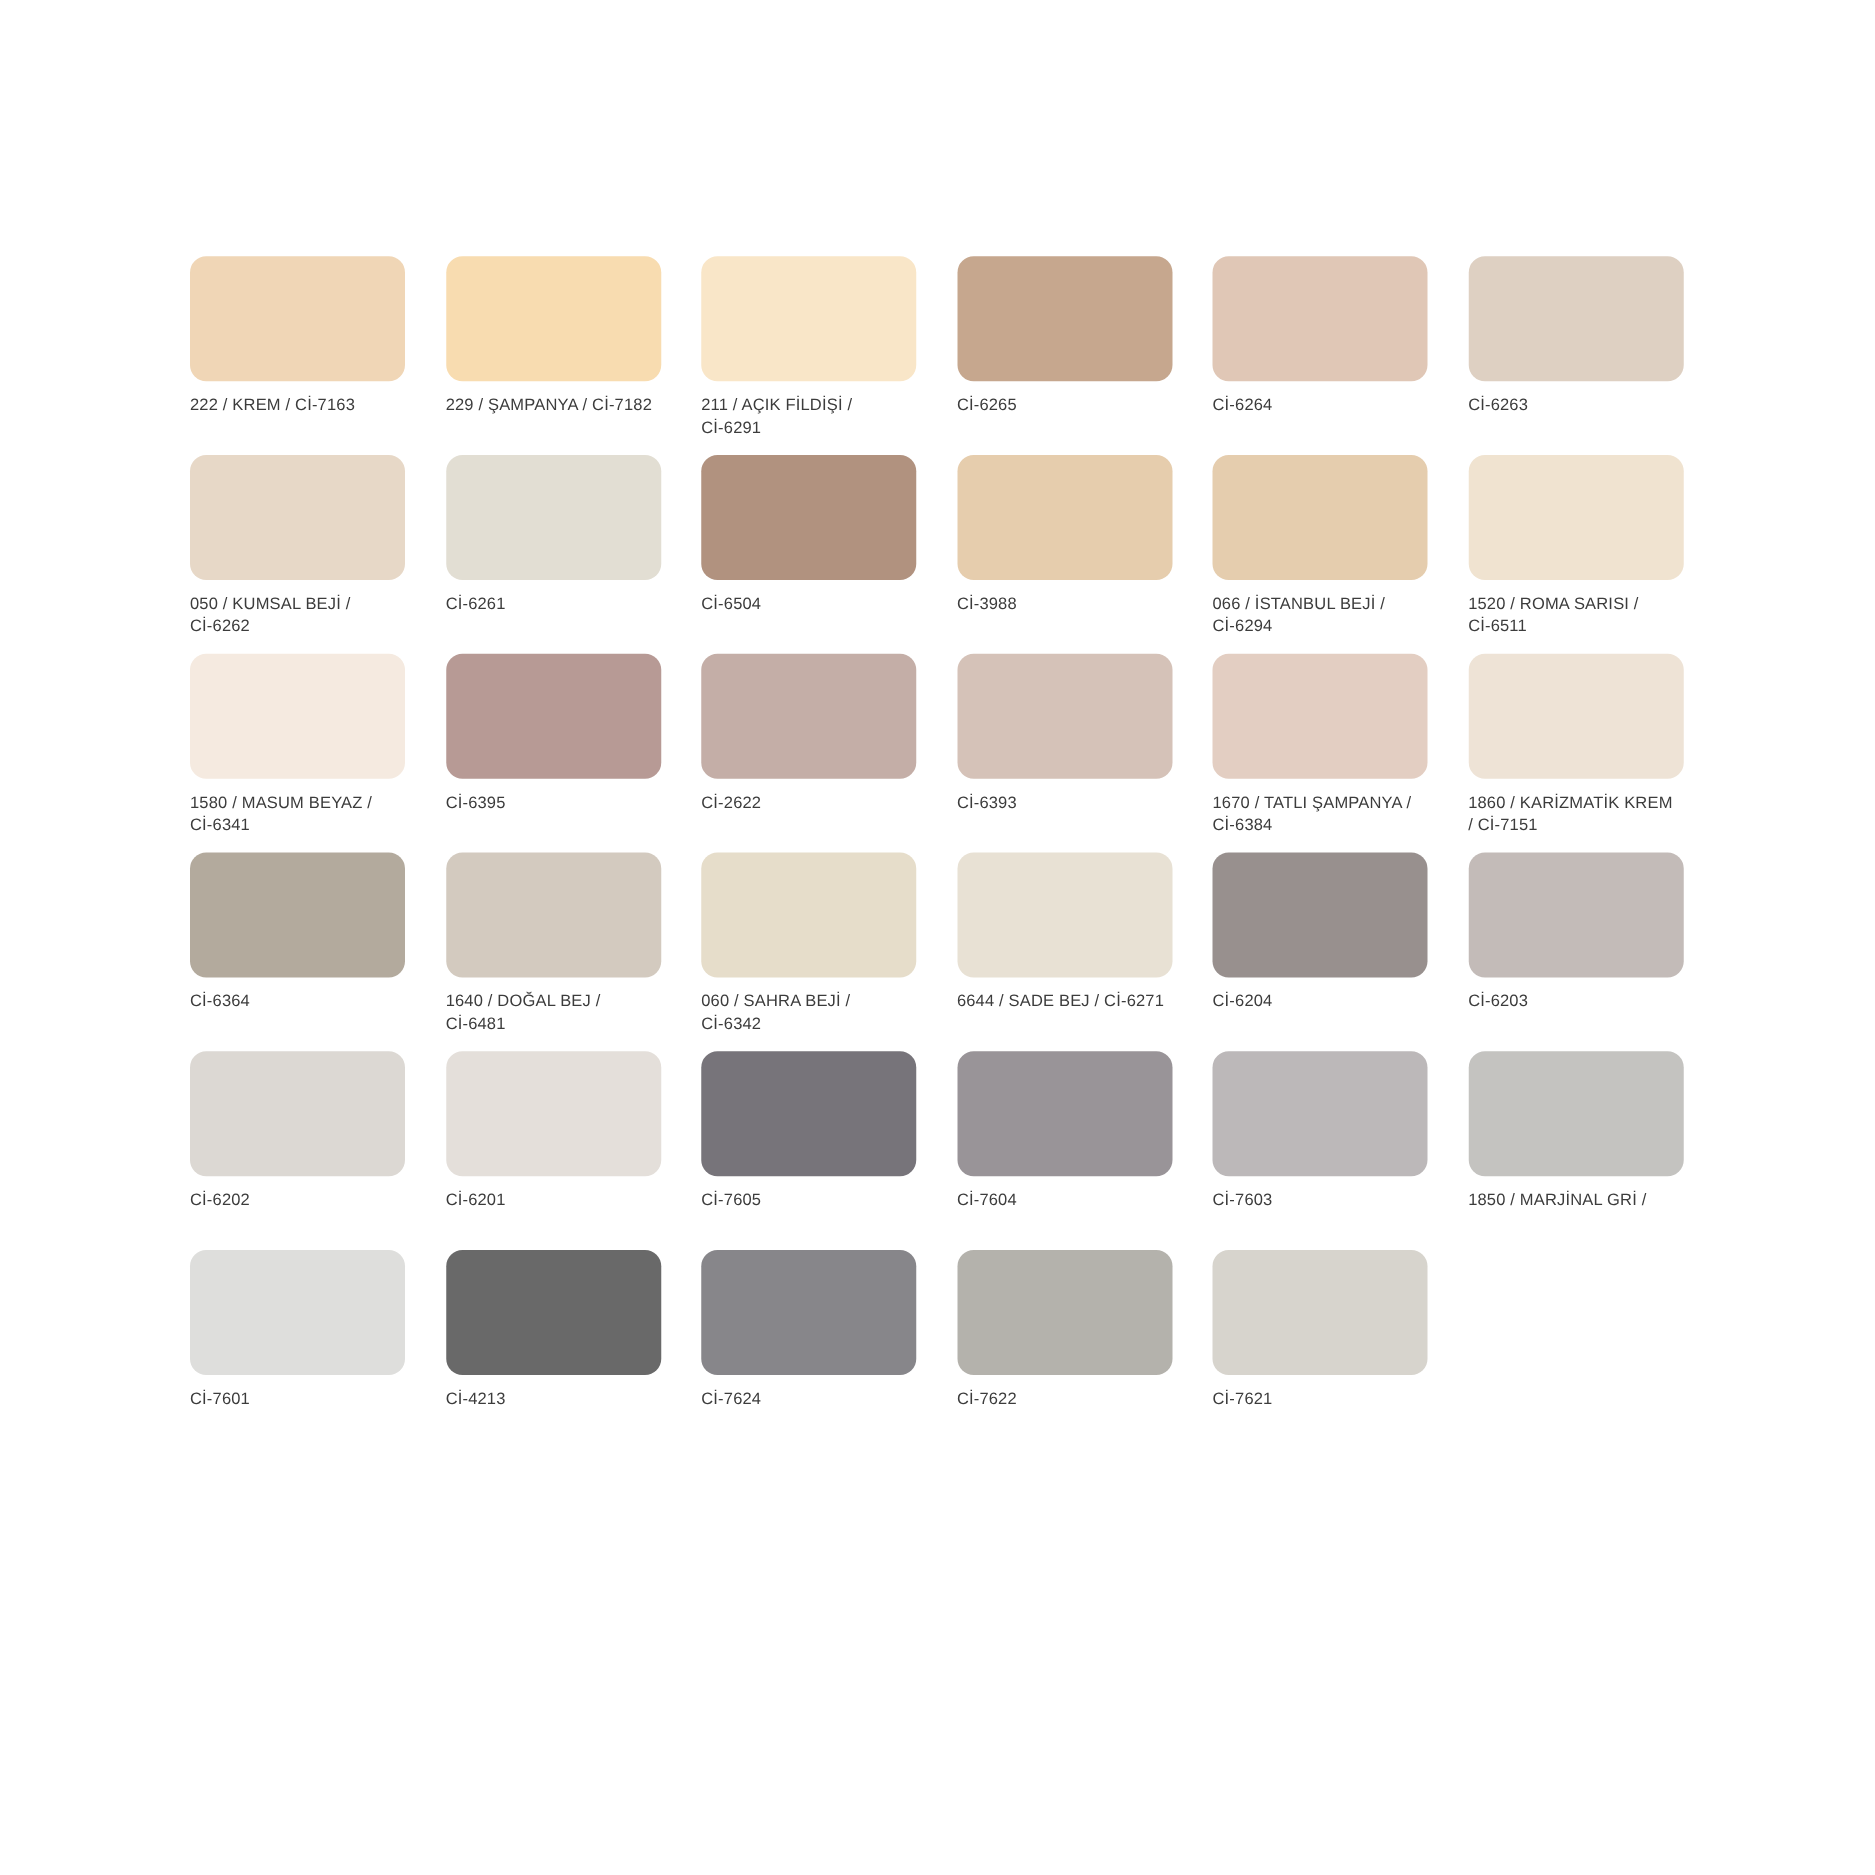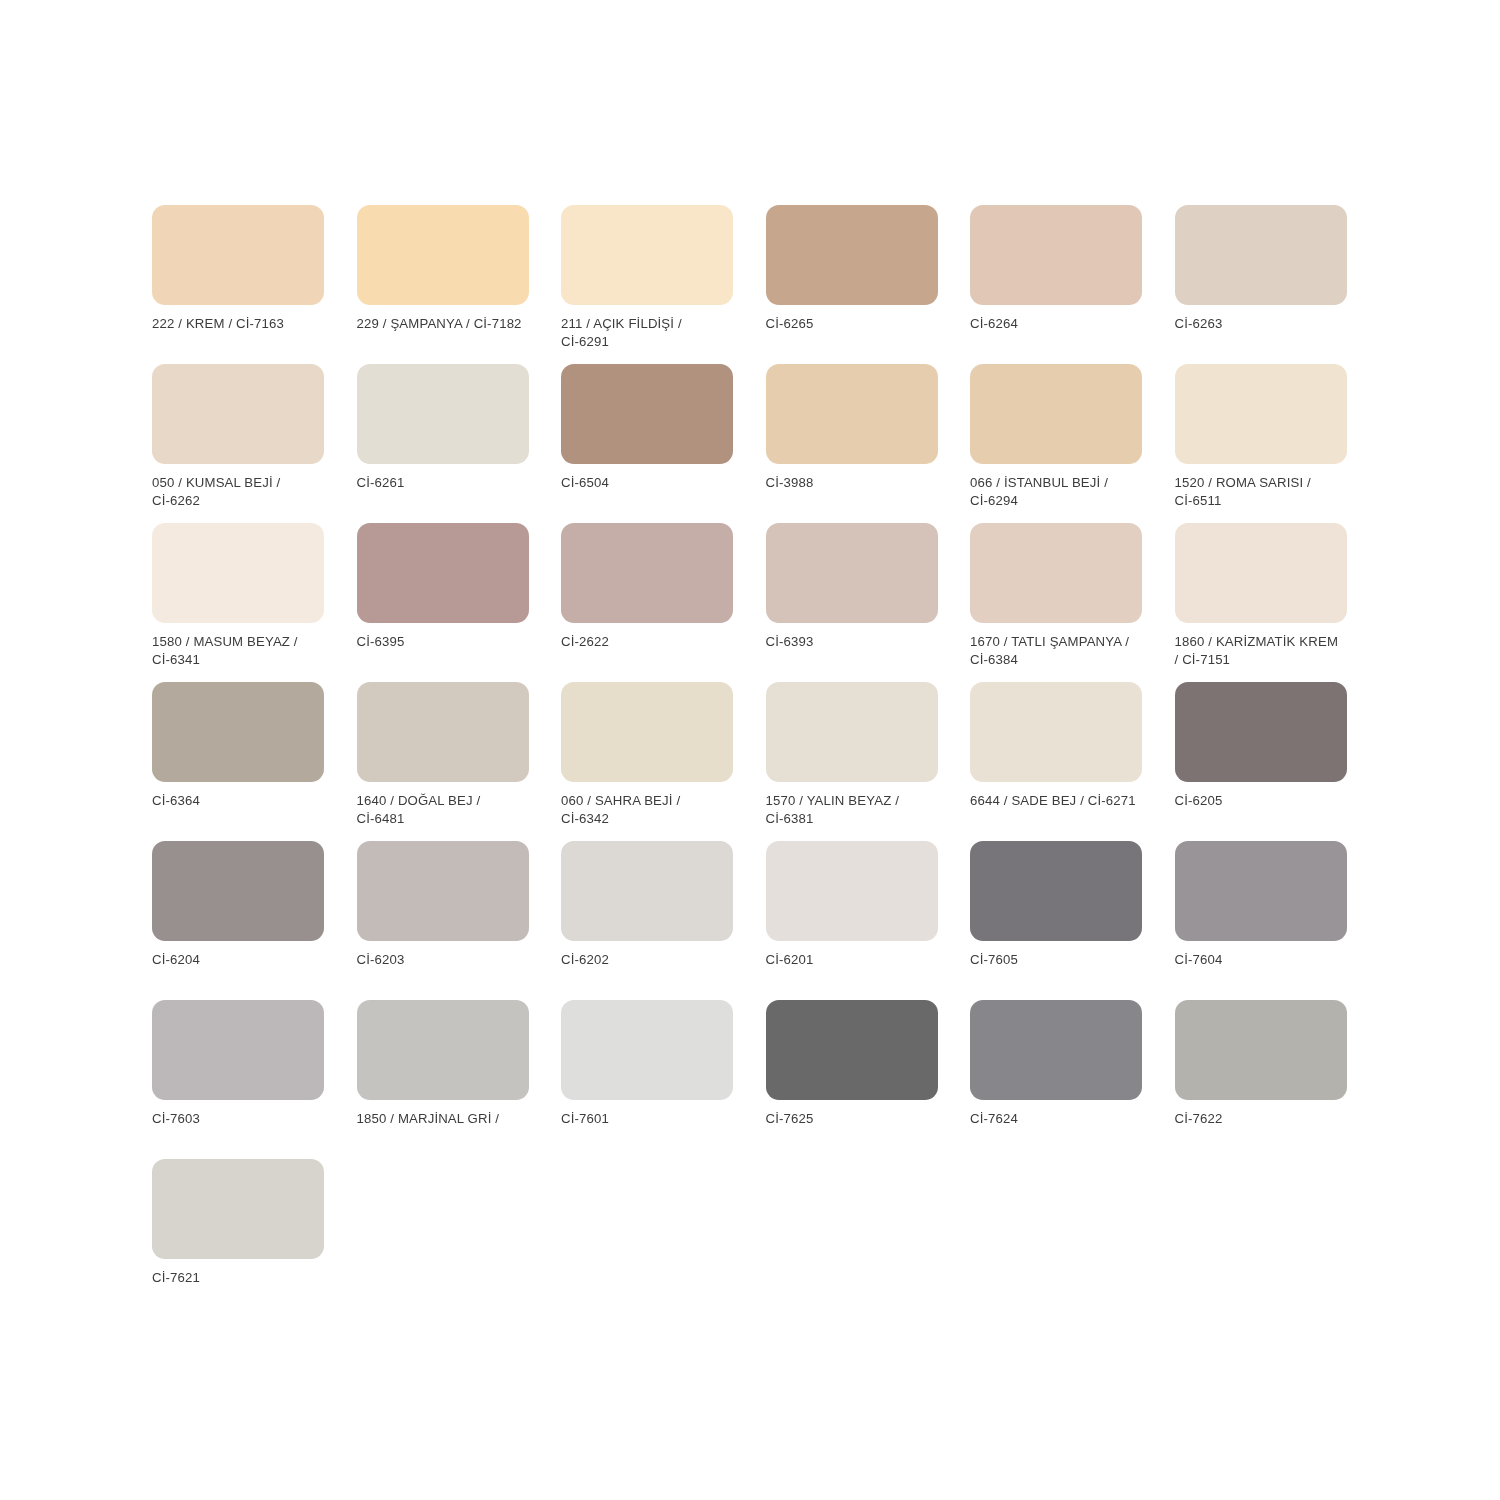--- a/index.html
+++ b/index.html
@@ -144,33 +144,24 @@
         <div class="swatch-chip" style="background-color: rgb(211, 202, 191);"></div>
         <div class="swatch-label">1640 / DOĞAL BEJ /
 Cİ-6481</div>
       </div>
       <div class="swatch-cell">
         <div class="swatch-chip" style="background-color: rgb(230, 221, 202);"></div>
         <div class="swatch-label">060 / SAHRA BEJİ /
 Cİ-6342</div>
       </div>
       <div class="swatch-cell">
-        <div class="swatch-chip" style="background-color: rgb(229, 224, 211);"></div>
-        <div class="swatch-label">1570 / YALIN BEYAZ /
-Cİ-6381</div>
-      </div>
-      <div class="swatch-cell">
         <div class="swatch-chip" style="background-color: rgb(232, 225, 212);"></div>
         <div class="swatch-label">6644 / SADE BEJ / Cİ-6271</div>
       </div>
       <div class="swatch-cell">
-        <div class="swatch-chip" style="background-color: rgb(125, 115, 115);"></div>
-        <div class="swatch-label">Cİ-6205</div>
-      </div>
-      <div class="swatch-cell">
         <div class="swatch-chip" style="background-color: rgb(152, 144, 142);"></div>
         <div class="swatch-label">Cİ-6204</div>
       </div>
       <div class="swatch-cell">
         <div class="swatch-chip" style="background-color: rgb(195, 187, 184);"></div>
         <div class="swatch-label">Cİ-6203</div>
       </div>
       <div class="swatch-cell">
         <div class="swatch-chip" style="background-color: rgb(220, 216, 211);"></div>
         <div class="swatch-label">Cİ-6202</div>
@@ -194,21 +185,21 @@
       <div class="swatch-cell">
         <div class="swatch-chip" style="background-color: rgb(196, 195, 192);"></div>
         <div class="swatch-label">1850 / MARJİNAL GRİ /</div>
       </div>
       <div class="swatch-cell">
         <div class="swatch-chip" style="background-color: rgb(222, 222, 220);"></div>
         <div class="swatch-label">Cİ-7601</div>
       </div>
       <div class="swatch-cell">
         <div class="swatch-chip" style="background-color: rgb(105, 105, 105);"></div>
-        <div class="swatch-label">Cİ-7625</div>
+        <div class="swatch-label">Cİ-4213</div>
       </div>
       <div class="swatch-cell">
         <div class="swatch-chip" style="background-color: rgb(135, 134, 138);"></div>
         <div class="swatch-label">Cİ-7624</div>
       </div>
       <div class="swatch-cell">
         <div class="swatch-chip" style="background-color: rgb(180, 178, 172);"></div>
         <div class="swatch-label">Cİ-7622</div>
       </div>
       <div class="swatch-cell">

